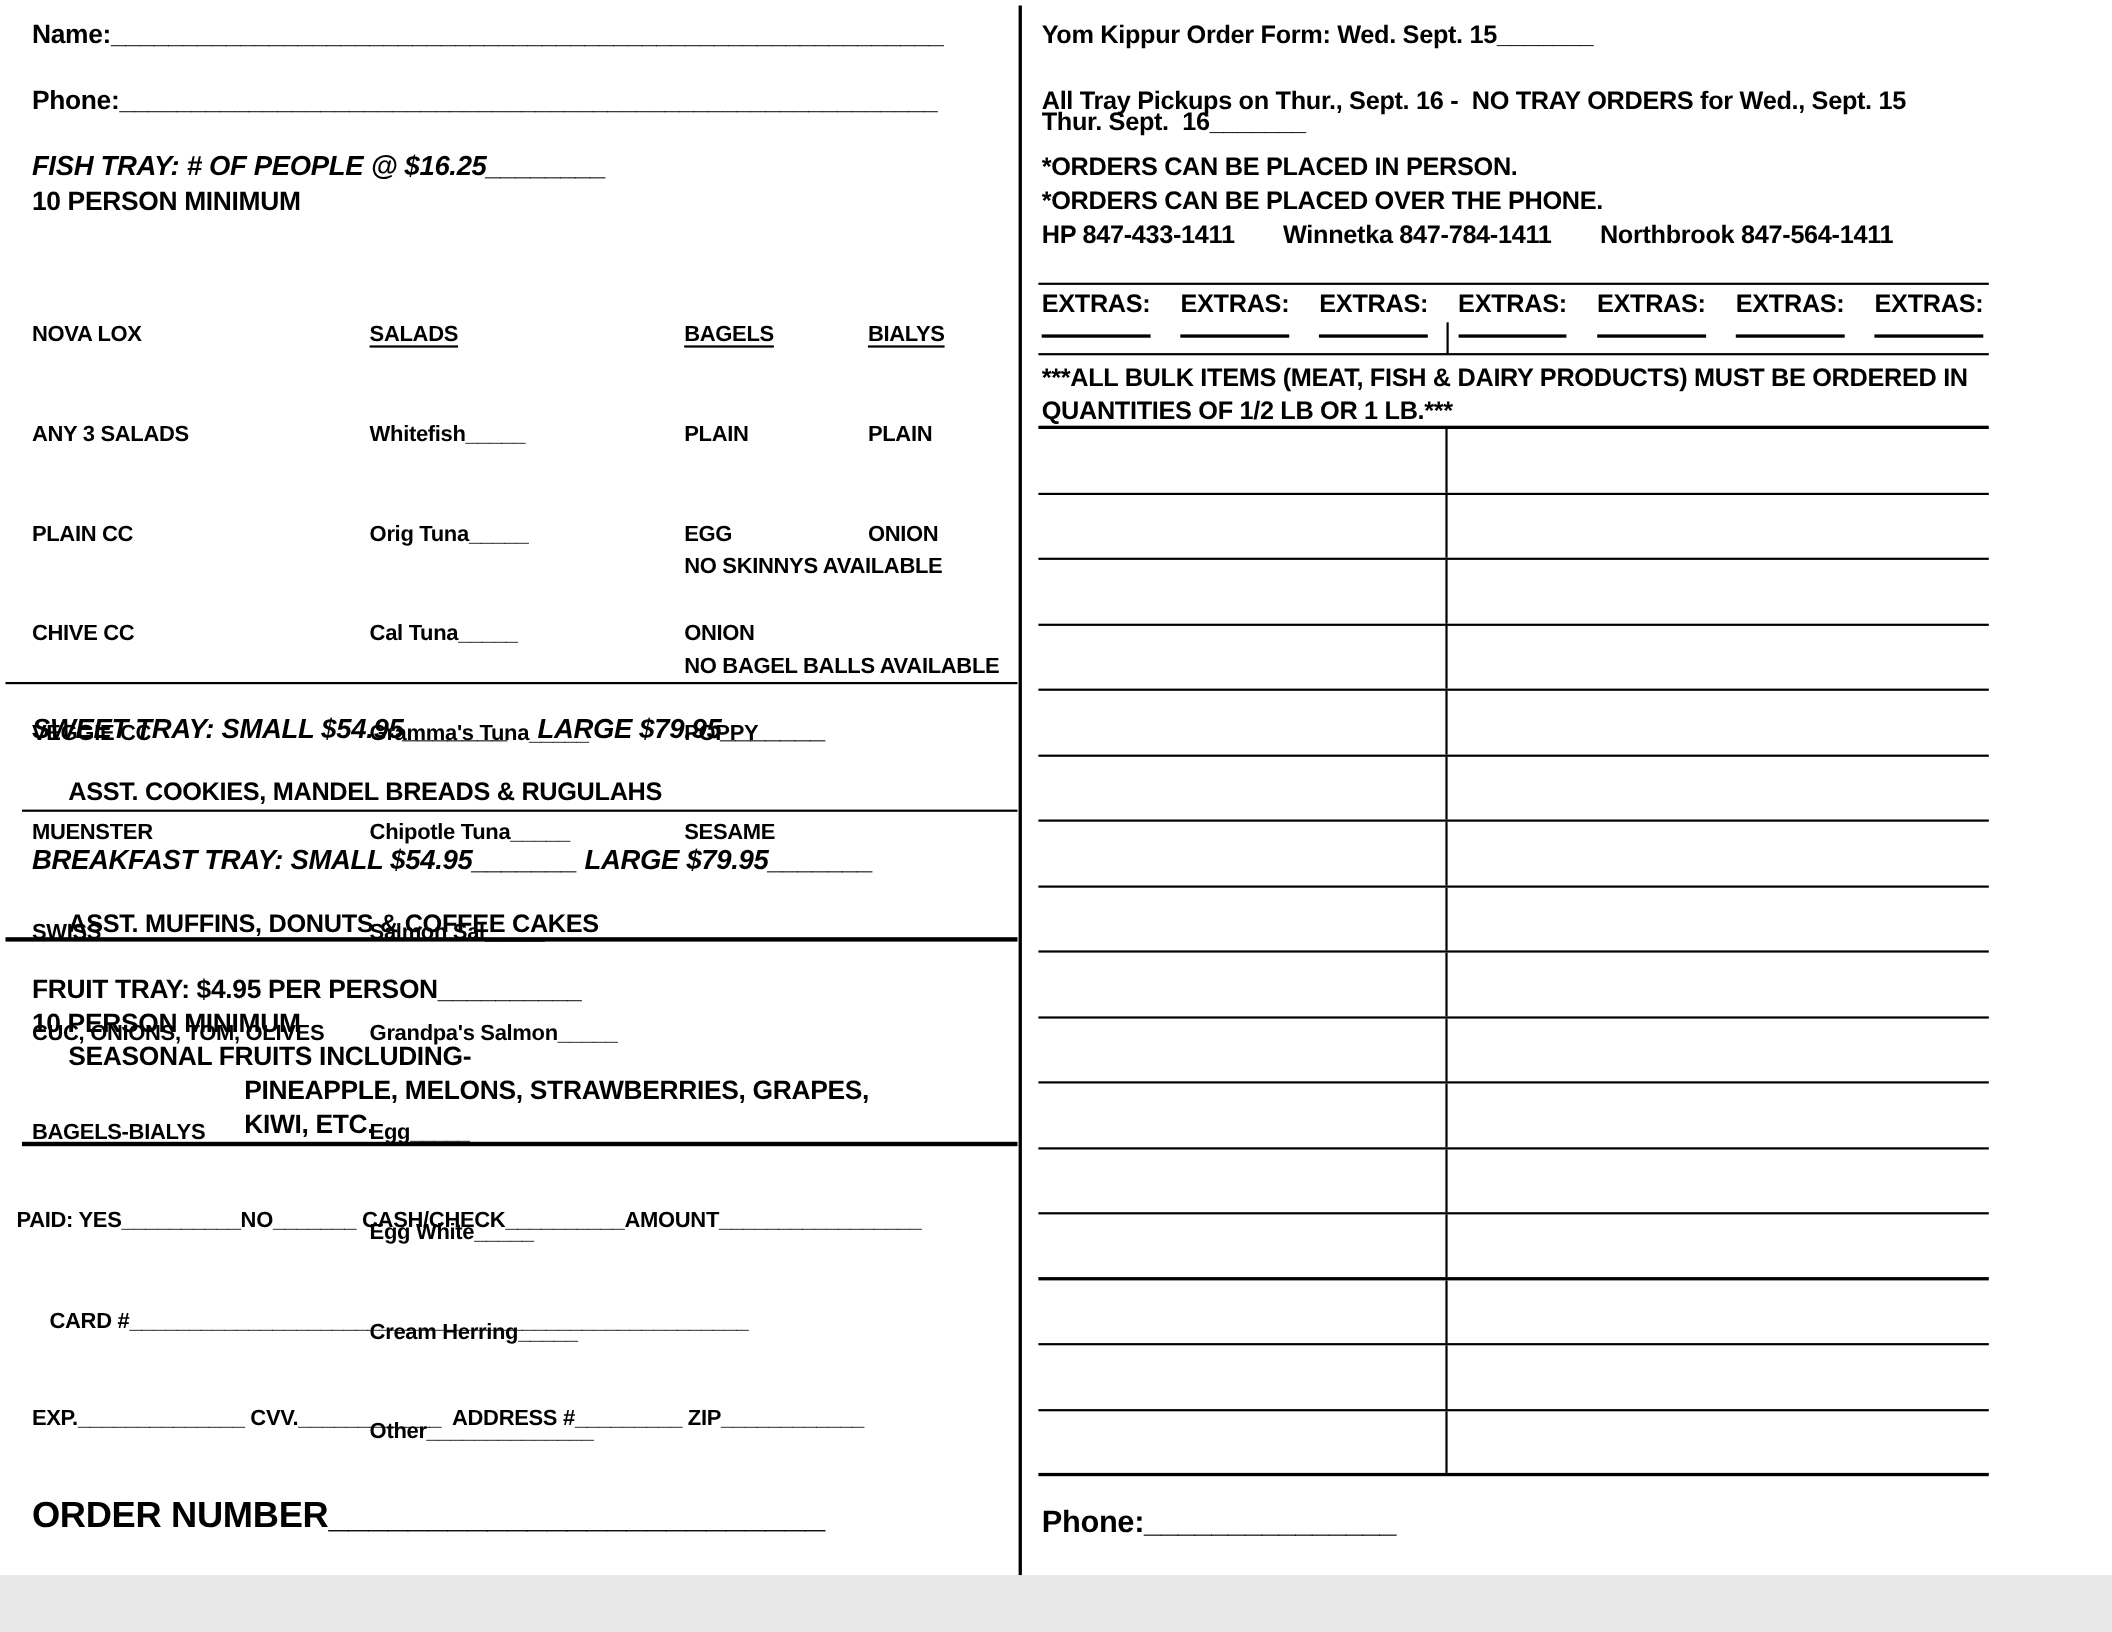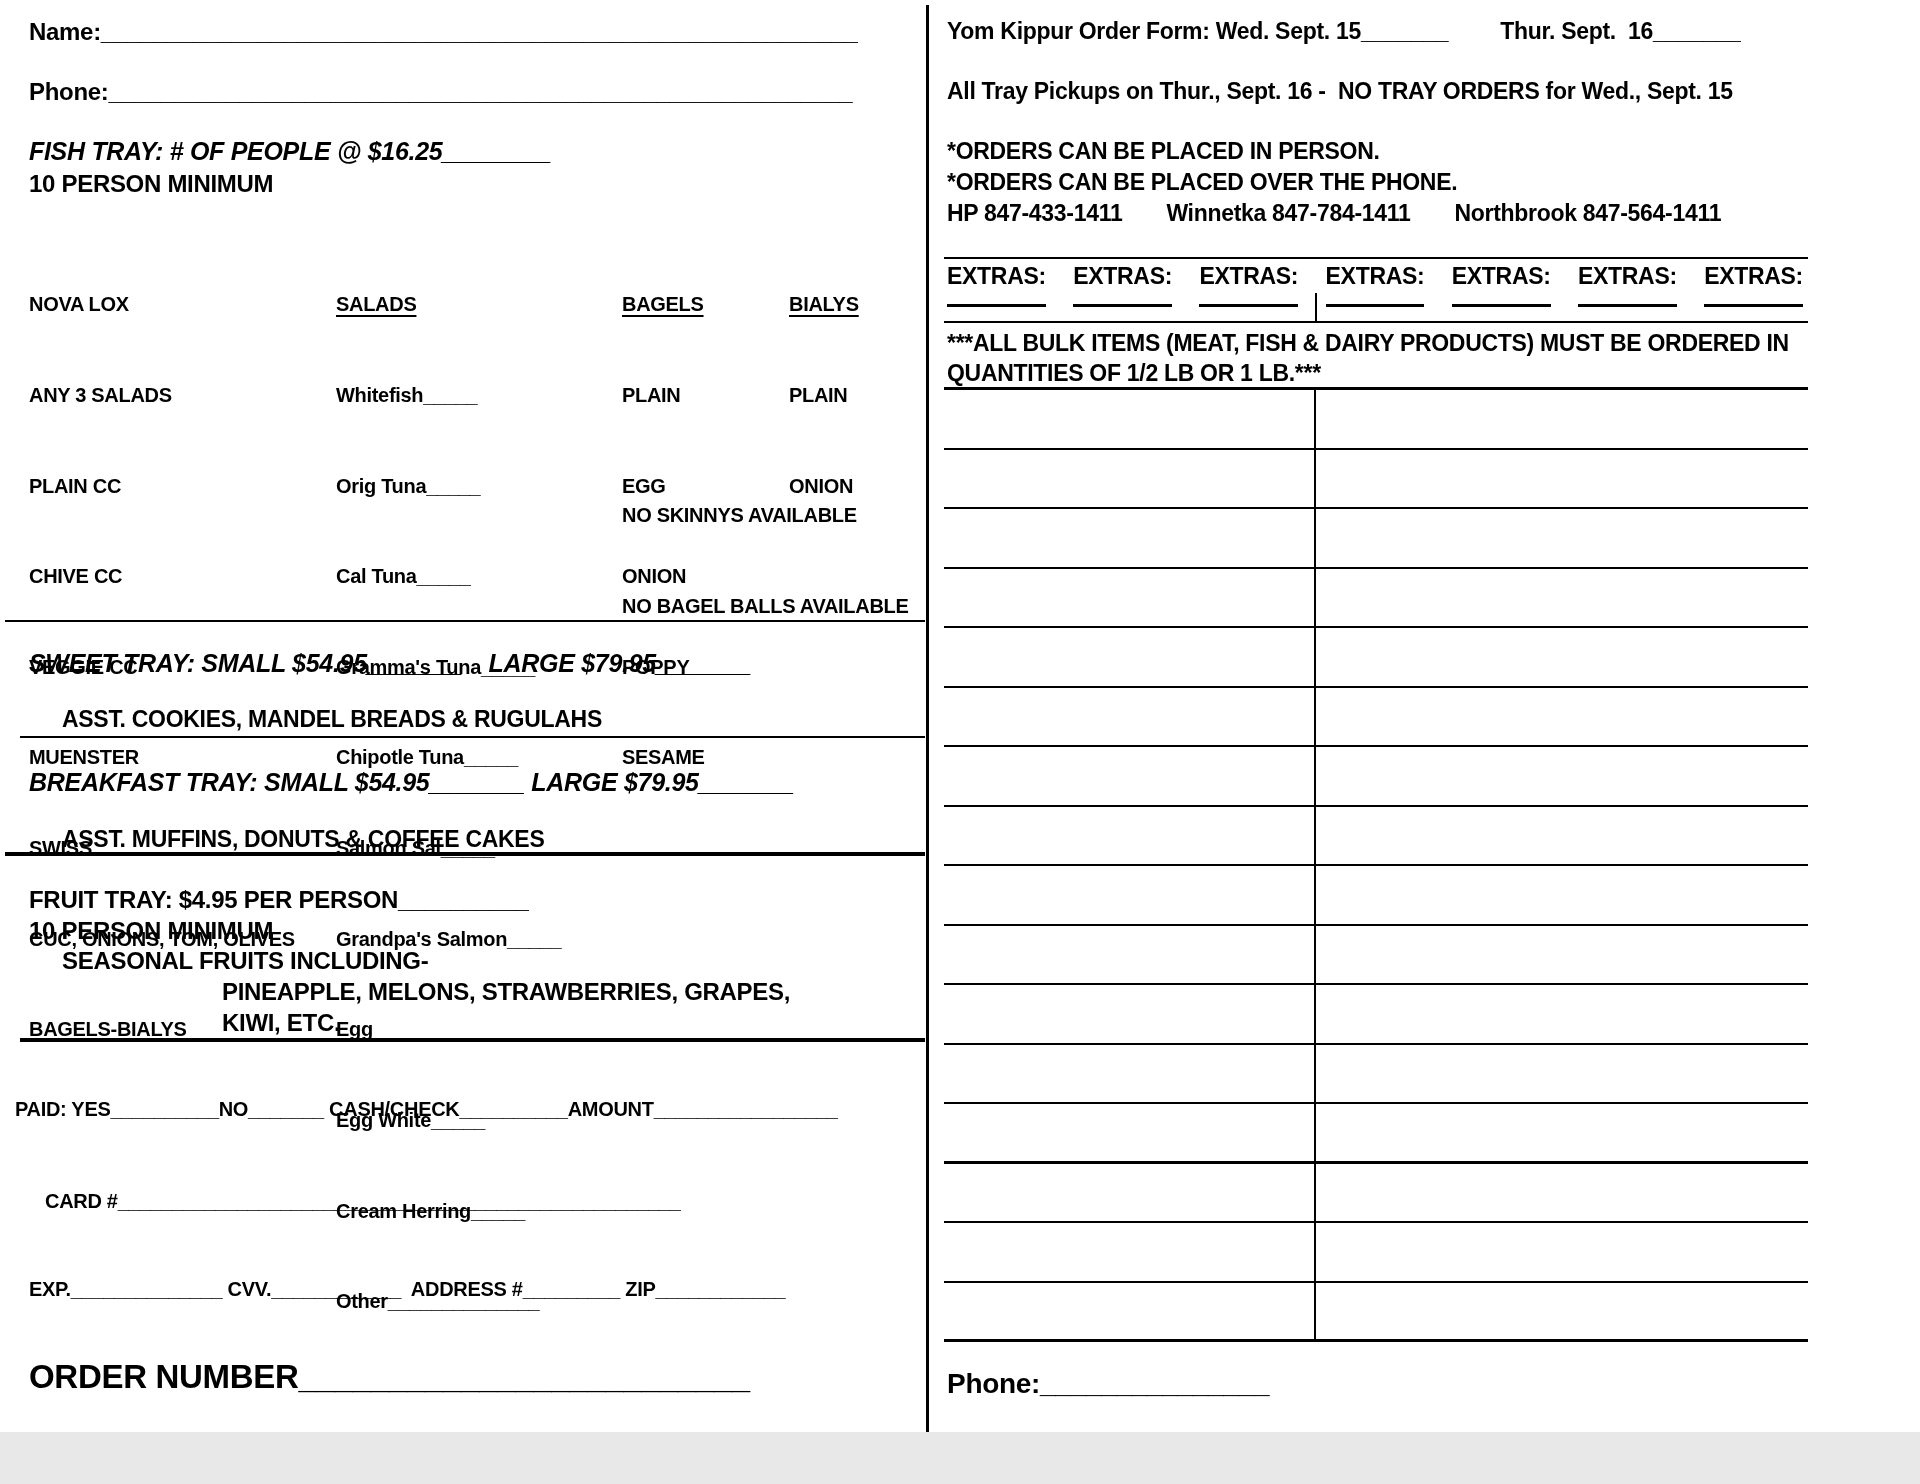--- a/index.html
+++ b/index.html
@@ -15,21 +15,21 @@
   .s33{font-size:33px;}
   .it25{font-size:25px;font-style:italic;}
   .hr{position:absolute;background:#000;}
   .vr{position:absolute;background:#000;}
   .listcol{position:absolute;font-size:20px;line-height:30.2px;white-space:pre;}
   .u{text-decoration:underline;text-decoration-thickness:2px;text-underline-offset:4px;}
   .flexrow{position:absolute;display:flex;align-items:flex-start;}
   .extras-row{left:947px;top:263px;width:856px;justify-content:space-between;font-size:23px;}
   .extras-row span{border-bottom:3px solid #000;padding-bottom:14px;}
   .phones-row{left:947px;top:200px;font-size:23px;gap:44px;justify-content:center;}
-  .title-row{left:947px;top:18px;font-size:23px;gap:52px;white-space:pre;}
+  .title-row{left:947px;top:18px;font-size:23px;gap:52px;white-space:pre;flex-direction:column;}
   .footer-row{left:947px;top:1368px;font-size:28px;gap:24px;white-space:pre;}
   .extras-table{position:absolute;left:944px;top:387px;width:864px;border-top:3px solid #000;box-sizing:border-box;}
   .xrow{display:flex;height:59.5px;border-bottom:2px solid #000;box-sizing:border-box;}
   .xrow.thick{border-bottom-width:3px;}
   .xcell-l{width:372px;border-right:2px solid #000;box-sizing:border-box;}
   .xcell-r{flex:1;}
 </style>
 </head>
 <body>
 

